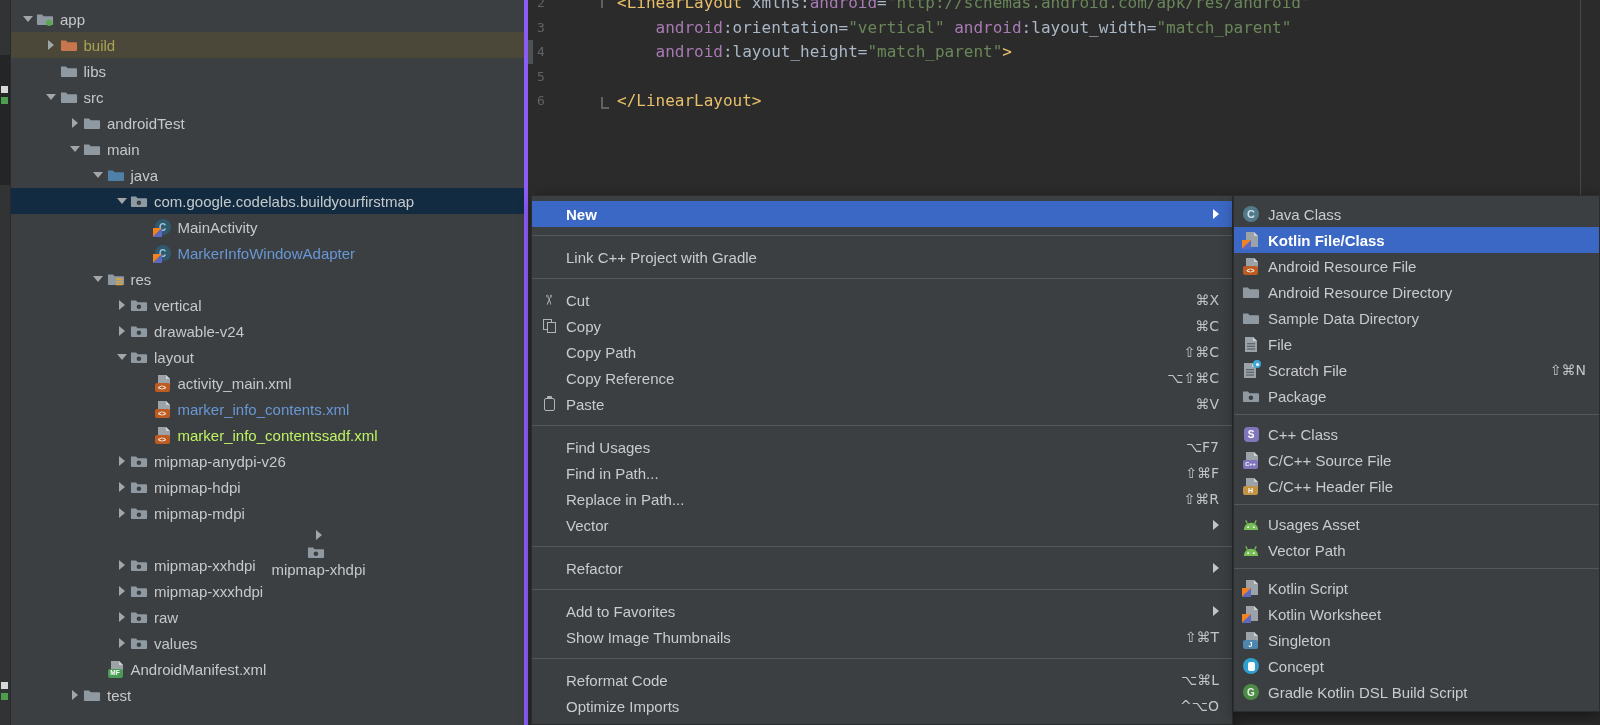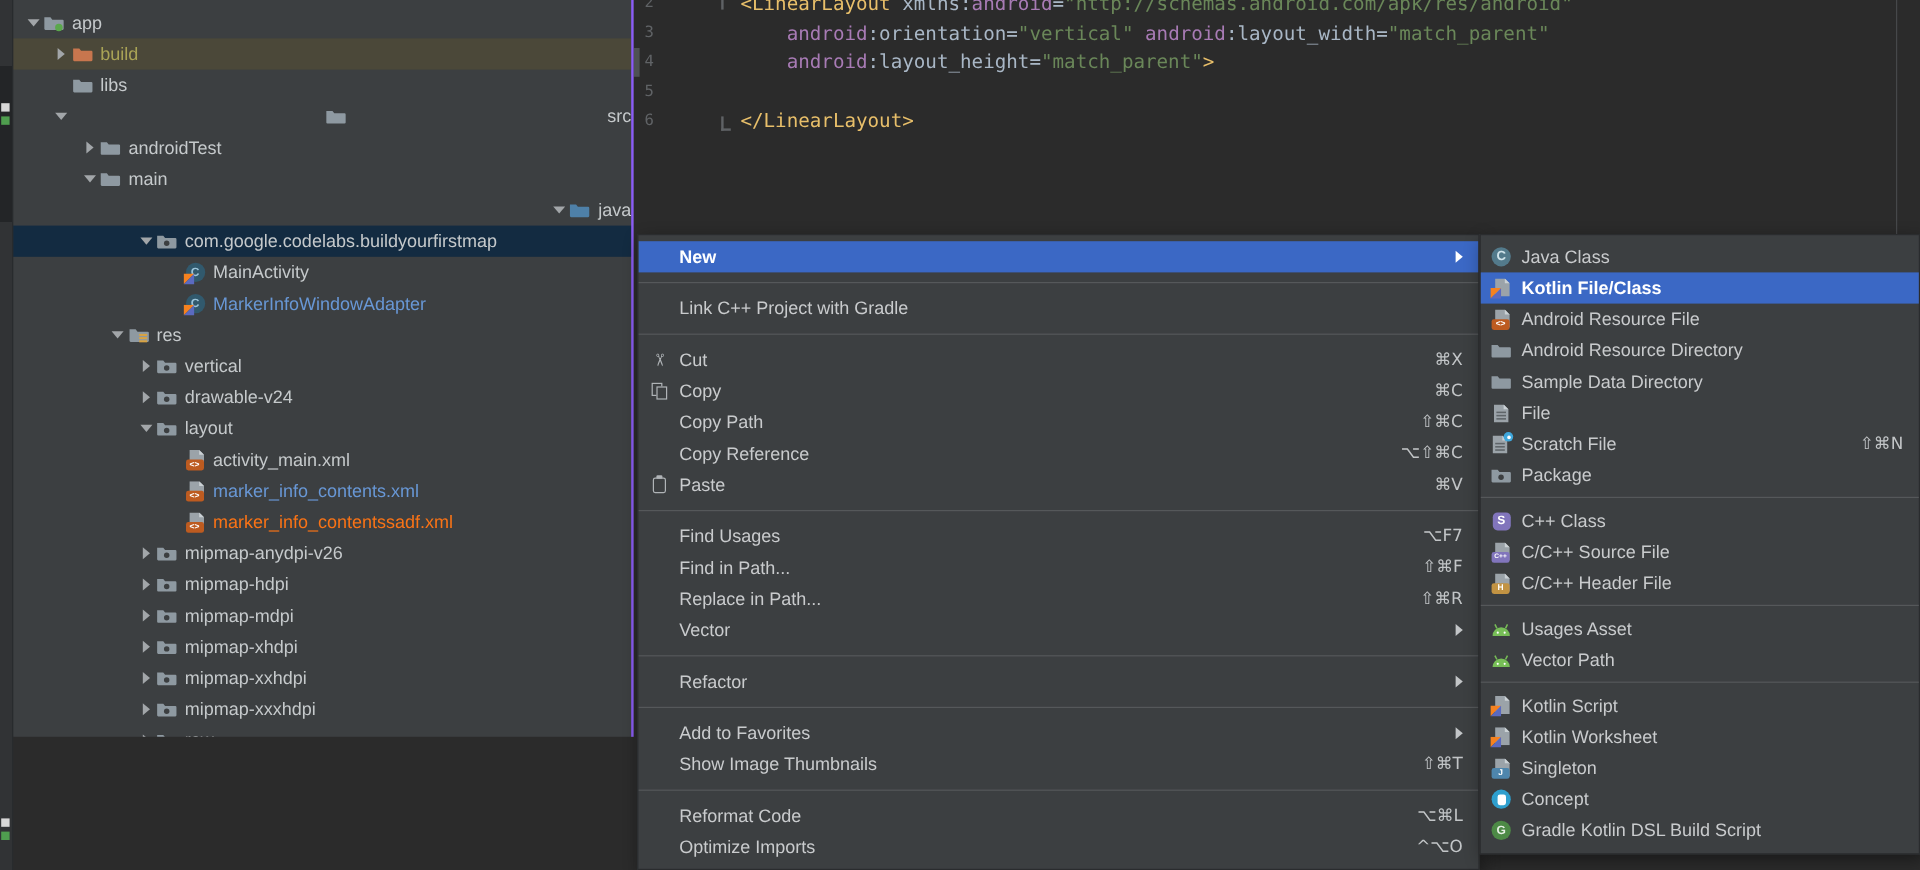--- a/index.html
+++ b/index.html
@@ -6,27 +6,27 @@
   .app{position:relative;width:1600px;height:725px;overflow:hidden;background:#2B2B2B;
        font-family:"Liberation Sans",sans-serif;-webkit-font-smoothing:antialiased;}
 
   
   .stripe{position:absolute;left:0;top:0;width:10px;height:725px;background:#313335;
           border-right:1px solid #282B2D;z-index:3;}
   .stripe .dark{position:absolute;left:0;right:0;top:55px;height:130px;background:#232527;}
   .smark{position:absolute;left:1px;width:7px;height:7px;}
 
   
-  .tree{position:absolute;left:10px;top:0;width:518px;height:614px;background:#3C3F41;
-        border-right:2px solid #8b5cf6;box-sizing:border-box;padding-top:6px;overflow:hidden;z-index:2;}
+  .tree{position:absolute;left:10px;top:0;width:518px;height:725px;background:#3C3F41;
+        border-right:4px solid #8b5cf6;box-sizing:border-box;padding-top:6px;overflow:hidden;z-index:2;}
   .tree-row{height:26px;display:flex;align-items:center;font-size:15px;color:#C5C9CB;white-space:nowrap;}
   .row-selected{background:#132B41;}
   .row-build{background:#4B4839;}
   .t-blue{color:#6897D5;}
-  .t-red{color:#f97316;text-align:center;}
+  .t-red{color:#bef264;text-align:center;}
   .t-olive{color:#A9A356;}
   .chev{width:17px;flex:0 0 17px;display:flex;justify-content:center;align-items:center;}
   .cv-d{width:0;height:0;border-left:5px solid transparent;border-right:5px solid transparent;border-top:6px solid #A2A6A9;}
   .cv-r{width:0;height:0;border-top:5px solid transparent;border-bottom:5px solid transparent;border-left:6px solid #A2A6A9;}
   .ticon{width:18px;height:16px;flex:0 0 18px;margin-right:6px;position:relative;
          display:flex;align-items:center;justify-content:center;}
 
   
   .editor{position:absolute;left:528px;top:0;width:1072px;height:725px;background:#2B2B2B;
           font-family:"DejaVu Sans Mono",monospace;font-size:16px;overflow:hidden;z-index:1;}
@@ -123,21 +123,21 @@
       </div>
       <div class="tree-row" style="padding-left: 32.5px;">
         <span class="chev"></span>
         <span class="ticon" style="display: inline-flex; align-items: center; justify-content: center;">
           <svg width="18" height="15" viewBox="0 0 19 15">
             <path d="M1 2.2 H6.4 L8 4.2 H17 a1 1 0 0 1 1 1 V12.3 a1 1 0 0 1 -1 1 H2 a1 1 0 0 1 -1 -1 Z" fill="#8E99A1"></path>
           </svg>
         </span>
         <span>libs</span>
       </div>
-      <div class="tree-row" style="padding-left: 32.5px; justify-content: space-between;">
+      <div class="tree-row" style="padding-left: 32.5px;">
         <span class="chev">
           <span class="cv-d"></span>
         </span>
         <span class="ticon" style="display: inline-flex; align-items: center; justify-content: center;">
           <svg width="18" height="15" viewBox="0 0 19 15">
             <path d="M1 2.2 H6.4 L8 4.2 H17 a1 1 0 0 1 1 1 V12.3 a1 1 0 0 1 -1 1 H2 a1 1 0 0 1 -1 -1 Z" fill="#8E99A1"></path>
           </svg>
         </span>
         <span>src</span>
       </div>
@@ -156,21 +156,21 @@
         <span class="chev">
           <span class="cv-d"></span>
         </span>
         <span class="ticon" style="display: inline-flex; align-items: center; justify-content: center;">
           <svg width="18" height="15" viewBox="0 0 19 15">
             <path d="M1 2.2 H6.4 L8 4.2 H17 a1 1 0 0 1 1 1 V12.3 a1 1 0 0 1 -1 1 H2 a1 1 0 0 1 -1 -1 Z" fill="#8E99A1"></path>
           </svg>
         </span>
         <span>main</span>
       </div>
-      <div class="tree-row" style="padding-left: 79.5px; justify-content: flex-end;">
+      <div class="tree-row" style="padding-left: 79.5px;">
         <span class="chev">
           <span class="cv-d"></span>
         </span>
         <span class="ticon" style="display: inline-flex; align-items: center; justify-content: center;">
           <svg width="18" height="15" viewBox="0 0 19 15">
             <path d="M1 2.2 H6.4 L8 4.2 H17 a1 1 0 0 1 1 1 V12.3 a1 1 0 0 1 -1 1 H2 a1 1 0 0 1 -1 -1 Z" fill="#4E80A8"></path>
           </svg>
         </span>
         <span>java</span>
       </div>
@@ -332,21 +332,21 @@
           <span class="cv-r"></span>
         </span>
         <span class="ticon" style="display: inline-flex; align-items: center; justify-content: center;">
           <svg width="18" height="15" viewBox="0 0 19 15">
             <path d="M1 2.2 H6.4 L8 4.2 H17 a1 1 0 0 1 1 1 V12.3 a1 1 0 0 1 -1 1 H2 a1 1 0 0 1 -1 -1 Z" fill="#8E99A1"></path>
             <circle cx="9.4" cy="8.8" r="2.4" fill="#3C3F41"></circle>
           </svg>
         </span>
         <span>mipmap-mdpi</span>
       </div>
-      <div class="tree-row" style="padding-left: 103px;">
+      <div class="tree-row" style="padding-left: 103px; flex-direction: column;">
         <span class="chev">
           <span class="cv-r"></span>
         </span>
         <span class="ticon" style="display: inline-flex; align-items: center; justify-content: center;">
           <svg width="18" height="15" viewBox="0 0 19 15">
             <path d="M1 2.2 H6.4 L8 4.2 H17 a1 1 0 0 1 1 1 V12.3 a1 1 0 0 1 -1 1 H2 a1 1 0 0 1 -1 -1 Z" fill="#8E99A1"></path>
             <circle cx="9.4" cy="8.8" r="2.4" fill="#3C3F41"></circle>
           </svg>
         </span>
         <span>mipmap-xhdpi</span>

